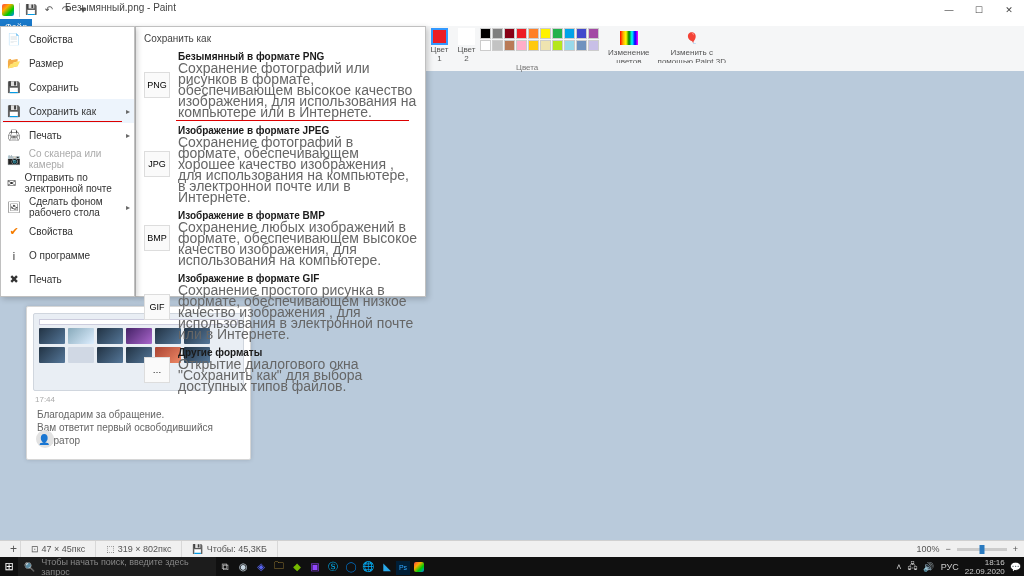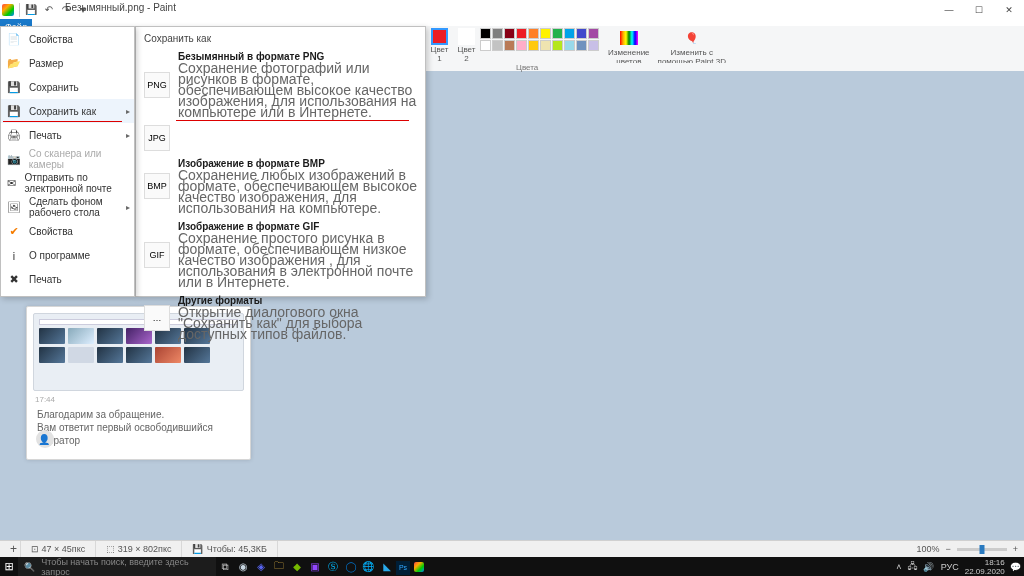--- a/index.html
+++ b/index.html
@@ -205,20 +205,24 @@
       <div class="sub-item">
         <div class="sub-ic">PNG</div>
         <div class="sub-txt">
           <h4>Безымянный в формате PNG</h4>
           <p>Сохранение фотографий или рисунков в формате, обеспечивающем высокое качество изображения, для использования на компьютере или в Интернете.</p>
         </div>
         <div class="redline"></div>
       </div>
       <div class="sub-item">
         <div class="sub-ic">JPG</div>
+        <div class="sub-txt">
+          <h4>Изображение в формате JPEG</h4>
+          <p>Сохранение фотографий в формате, обеспечивающем хорошее качество изображения , для использования на компьютере, в электронной почте или в Интернете.</p>
+        </div>
       </div>
       <div class="sub-item">
         <div class="sub-ic">BMP</div>
         <div class="sub-txt">
           <h4>Изображение в формате BMP</h4>
           <p>Сохранение любых изображений в формате, обеспечивающем высокое качество изображения, для использования на компьютере.</p>
         </div>
       </div>
       <div class="sub-item">
         <div class="sub-ic">GIF</div>

